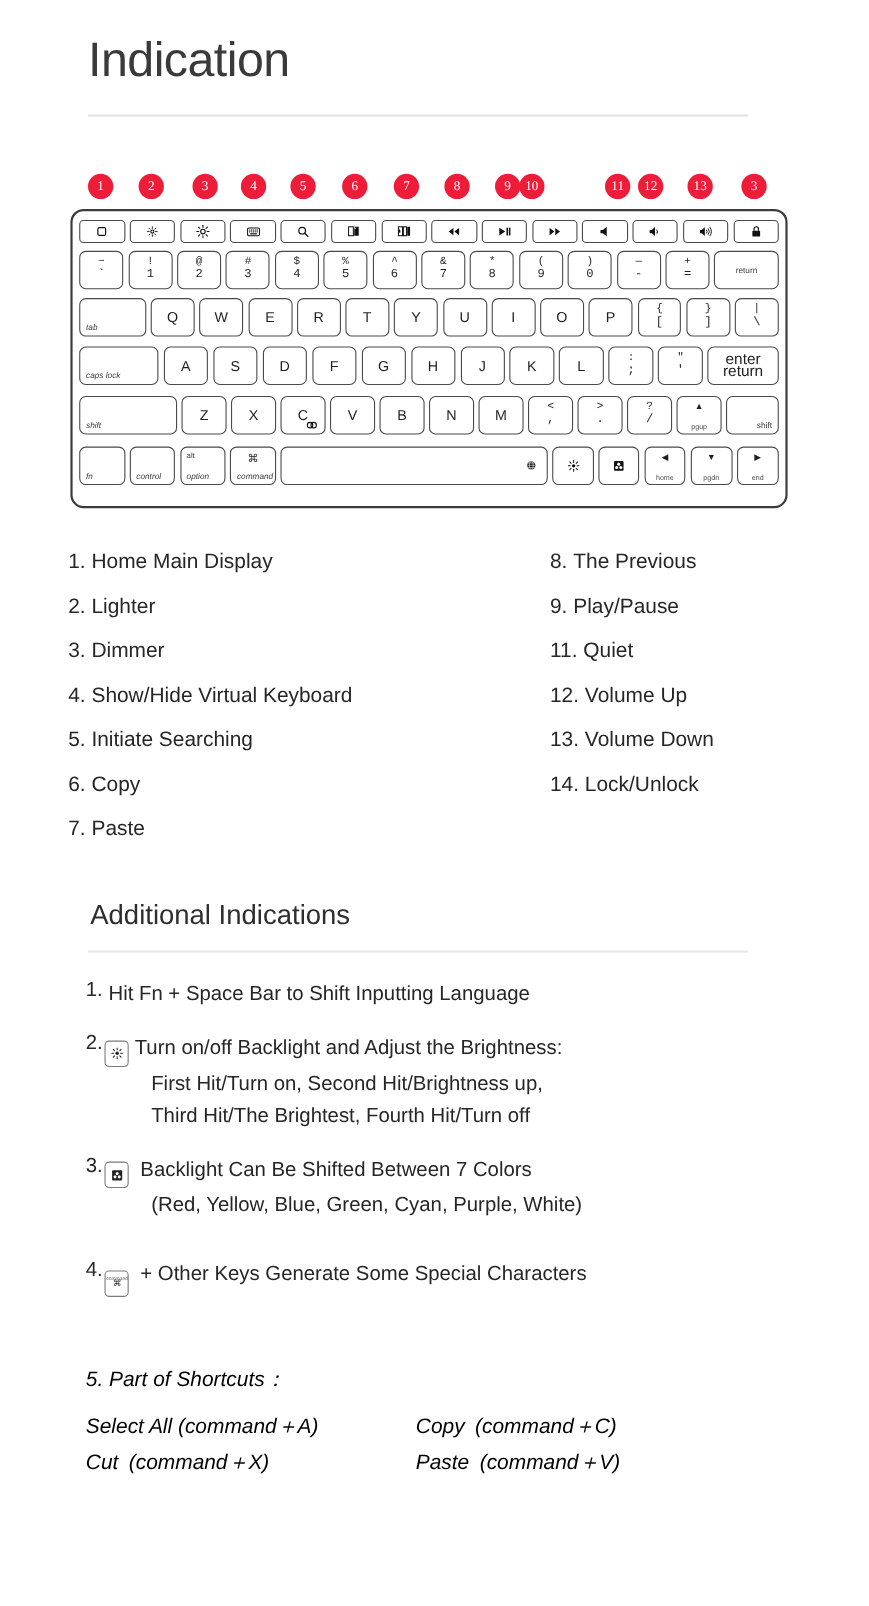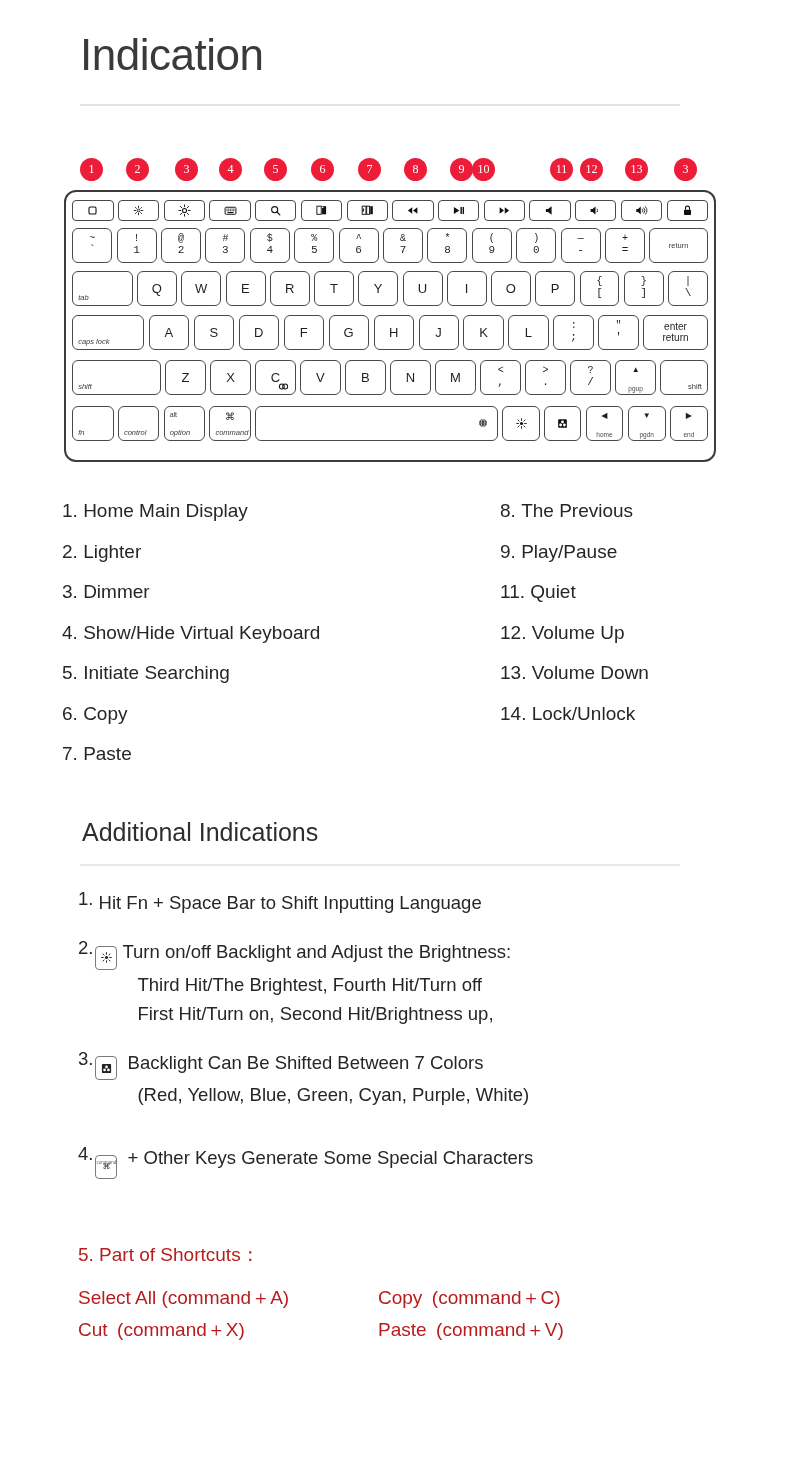--- a/index.html
+++ b/index.html
@@ -70,21 +70,21 @@
   .dual .up { font-size: 10px; line-height: 10px; font-family: "Liberation Mono", monospace; }
   .dual .lo { font-size: 11px; line-height: 11px; font-family: "Liberation Mono", monospace; }
   .alpha { font-size: 13px; font-family: "Liberation Sans", sans-serif; letter-spacing: 0.5px; }
 
   .lbl-bl { position: absolute; left: 5px; bottom: 3px; font-size: 7.5px; color: #3a3a3a; font-style: italic; }
   .lbl-tl { position: absolute; left: 5px; top: 4px; font-size: 7px; color: #3a3a3a; }
   .lbl-br { position: absolute; right: 5px; bottom: 3px; font-size: 7.5px; color: #3a3a3a; }
   .lbl-c  { font-size: 7.5px; color: #3a3a3a; }
   .lbl-sub { position: absolute; bottom: 2px; left: 0; right: 0; text-align: center; font-size: 6.5px; color: #4a4a4a; }
   .sym-top { position: absolute; top: 4px; left: 0; right: 0; text-align: center; font-size: 11px; }
-  .two-line { flex-direction: column; line-height: 11px; font-size: 10px; }
+  .two-line { flex-direction: column; line-height: 11px; font-size: 14px; }
   .two-line span { display: block; }
 
   .kb svg { display: block; }
   .c-extra { position: absolute; right: 6px; bottom: 2px; font-size: 9px; }
 
   
   .w-1   { flex: 1 1 0; }
   .w-tab { flex: 1.55 1 0; }
   .w-del { flex: 1.48 1 0; }
   .w-caps{ flex: 1.82 1 0; }
@@ -134,21 +134,21 @@
     vertical-align: -5px;
     margin: 0 5px 0 2px;
     background: #fff;
   }
   .mini-key .mk-sub {
     position: absolute; bottom: 1px; left: 0; right: 0;
     text-align: center; font-size: 4.5px; color: #666;
   }
   .mini-key .mk-sym { font-size: 8px; }
 
-  .shortcuts { position: absolute; left: 78px; top: 1240px; width: 660px; font-size: 19px; color: #b91c1c; }
+  .shortcuts { position: absolute; left: 78px; top: 1240px; width: 660px; font-size: 19px; color: #000000; font-style: italic; }
   .sc-head { line-height: 30px; margin-bottom: 12px; }
   .sc-row { display: flex; line-height: 32px; white-space: pre; }
   .sc-a { width: 300px; }
 </style>
 </head>
 <body>
 
 <div class="page">
 
   <div class="title">Indication</div>
@@ -681,22 +681,22 @@
                 <line x1="1.5" y1="12" x2="5" y2="12"></line>
                 <line x1="19" y1="12" x2="22.5" y2="12"></line>
                 <line x1="4.3" y1="4.3" x2="6.8" y2="6.8"></line>
                 <line x1="17.2" y1="17.2" x2="19.7" y2="19.7"></line>
                 <line x1="4.3" y1="19.7" x2="6.8" y2="17.2"></line>
                 <line x1="17.2" y1="6.8" x2="19.7" y2="4.3"></line>
               </g>
             </svg>
           </span><span>Turn on/off Backlight and Adjust the Brightness:</span>
         </div>
+        <div class="add-line indent">First Hit/Turn on, Second Hit/Brightness up,</div>
         <div class="add-line indent">Third Hit/The Brightest, Fourth Hit/Turn off</div>
-        <div class="add-line indent">First Hit/Turn on, Second Hit/Brightness up,</div>
       </div>
     </div>
 
     <div class="gap-sm"></div>
 
     <div class="add-item">
       <span class="anum">3.</span>
       <div class="add-body">
         <div class="add-line">
           <span class="mini-key">

